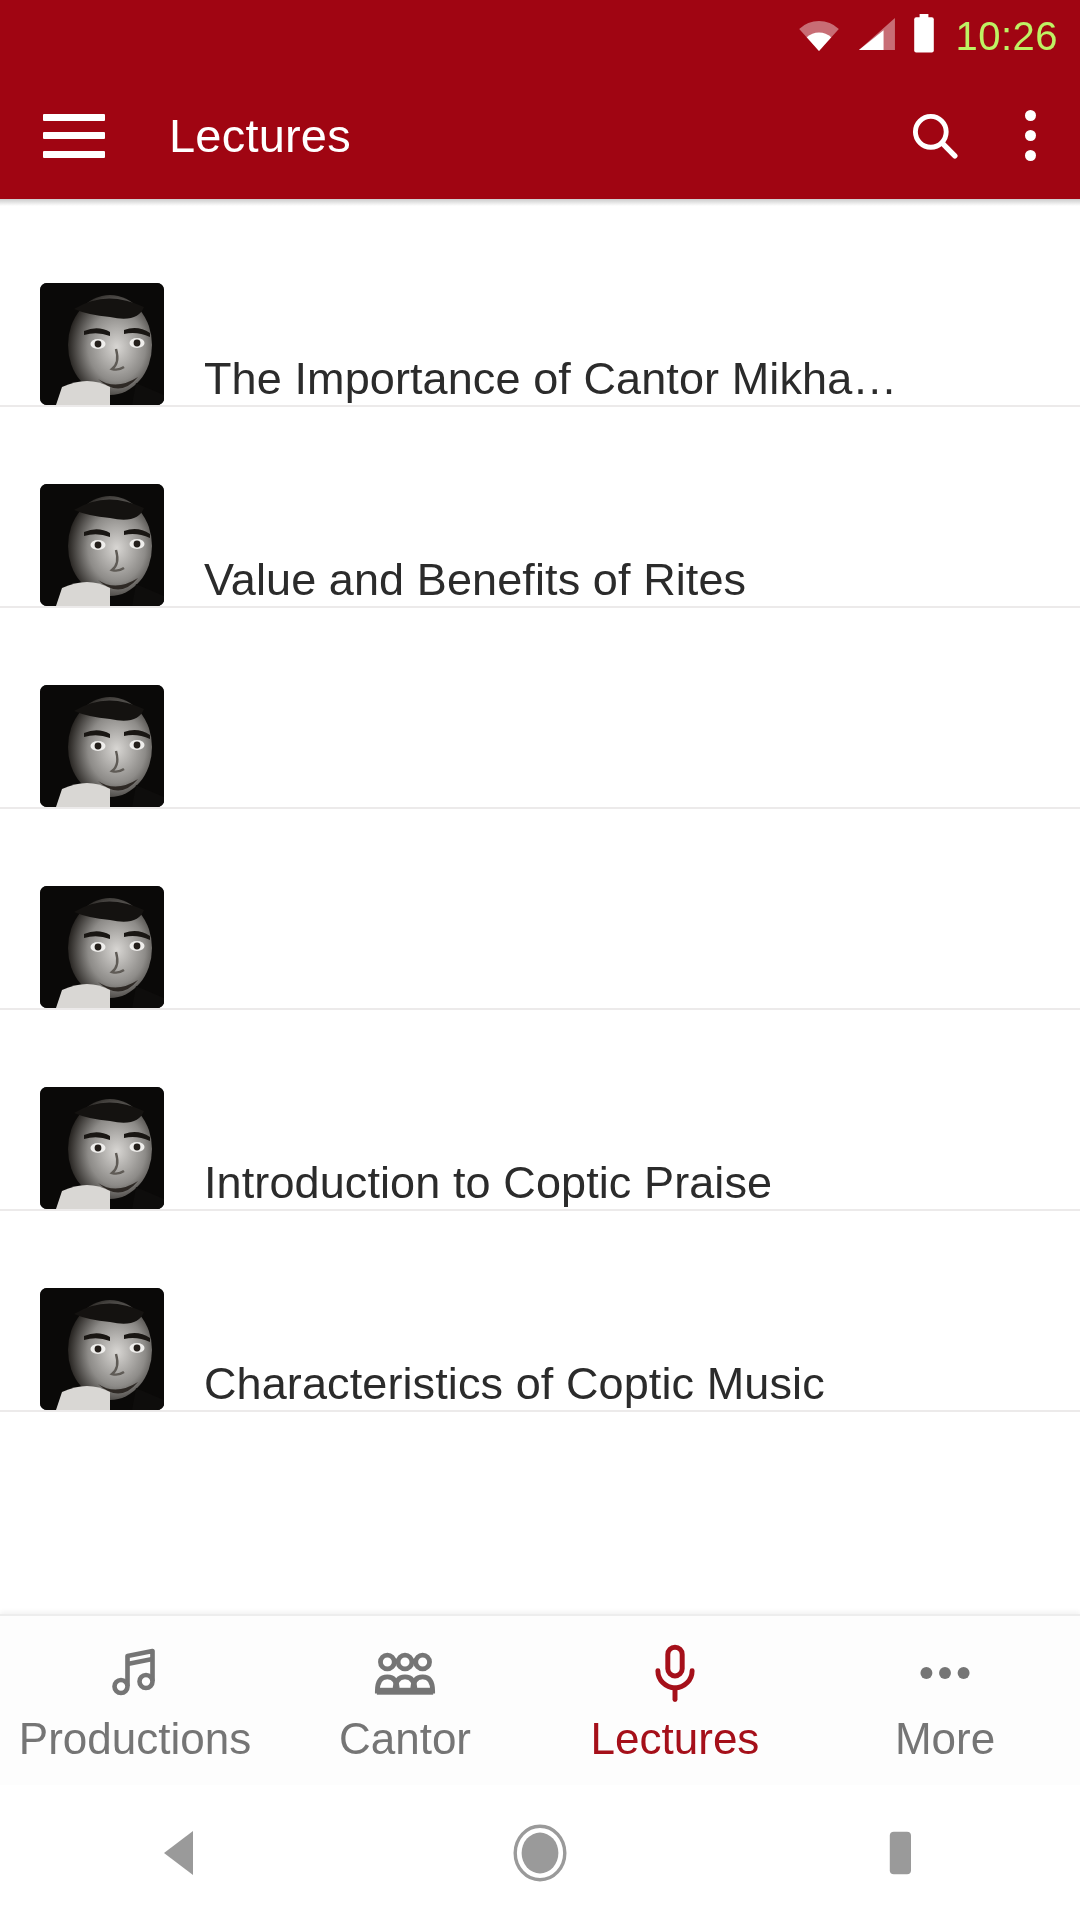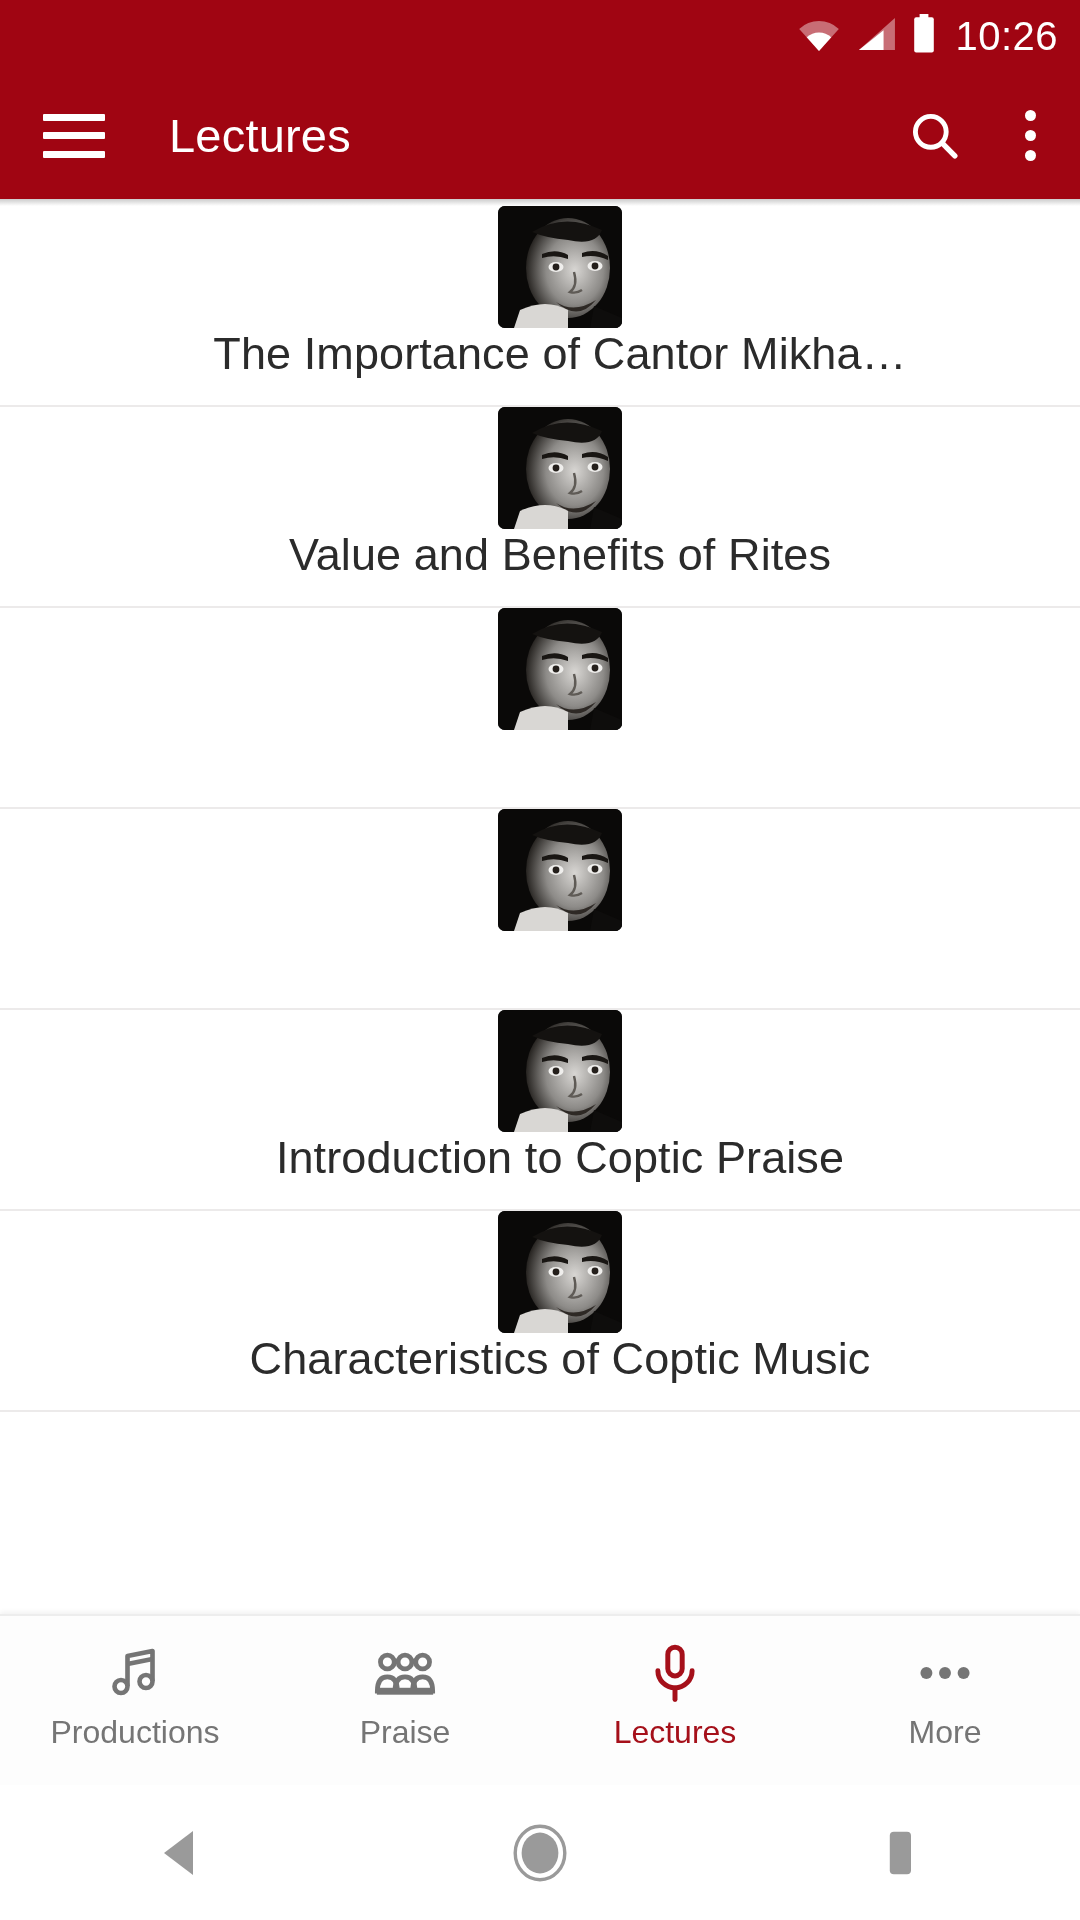--- a/index.html
+++ b/index.html
@@ -12,21 +12,21 @@
   #screen { position:relative; width:1080px; height:1920px; background:#fff; }
 
   
   .statusbar{
     position:absolute; top:0; left:0; width:1080px; height:72px;
     background:#A00512; display:flex; align-items:center;
     justify-content:flex-end; padding-right:22px;
   }
   .sb-icons{ display:flex; align-items:center; gap:14px; }
   .sb-time{
-    color:#ffffff; font-size:40px; font-weight:400; letter-spacing:0.5px;
+    color:#bef264; font-size:40px; font-weight:400; letter-spacing:0.5px;
     margin-left:18px; line-height:1;
   }
 
   
   .appbar{
     position:absolute; top:72px; left:0; width:1080px; height:127px;
     background:#A00512; display:flex; align-items:center;
   }
   .hamburger{
     width:62px; height:44px; margin-left:43px;
@@ -48,23 +48,22 @@
     background:linear-gradient(to bottom, rgba(0,0,0,0.20), rgba(0,0,0,0));
   }
 
   
   .list{
     position:absolute; top:206px; left:0; width:1080px; height:1400px;
     background:#fff; overflow:hidden;
   }
   .list-item{
     position:relative; height:201px; width:1080px;
-    display:flex; align-items:center; background:#fff;
+    display:flex; align-items:flex-end; background:#fff;
     border-bottom:2px solid #eceaea;
-    flex-direction:column;
   }
   .thumb{
     width:124px; height:122px; margin-left:40px; flex:none;
     border-radius:7px; overflow:hidden; background:#0b0b0b;
     position:relative;
   }
   .thumb svg{ display:block; width:124px; height:122px; }
   .item-title{
     margin-left:40px; font-size:45px; color:#2b2b2b; font-weight:400;
     white-space:nowrap; overflow:hidden; letter-spacing:0.1px;
@@ -76,21 +75,21 @@
     background:#fdfdfd; display:flex; align-items:flex-start;
     border-top:2px solid #ededed;
     box-shadow:0 -2px 5px rgba(0,0,0,0.06);
   }
   .nav-item{
     flex:1; display:flex; flex-direction:column; align-items:center;
     padding-top:24px; cursor:pointer;
   }
   .nav-icon{ height:66px; display:flex; align-items:center; justify-content:center; }
   .nav-label{
-    margin-top:8px; font-size:32px; color:#757575; font-weight:400;
+    margin-top:8px; font-size:44px; color:#757575; font-weight:400;
     white-space:nowrap; overflow:hidden; max-width:100%; text-align:center;
   }
   .nav-item.active .nav-label{ color:#A5101A; }
 
   
   .sysnav{
     position:absolute; bottom:0; left:0; width:1080px; height:135px;
     background:#ffffff; display:flex; align-items:center; justify-content:space-around;
   }
   .sysnav-btn{ width:180px; height:135px; display:flex; align-items:center; justify-content:center; cursor:pointer; }
@@ -304,21 +303,21 @@
         <svg width="62" height="60" viewBox="0 0 26 24">
           <circle cx="5.6" cy="7.4" r="2.9" fill="none" stroke="#757575" stroke-width="2"></circle>
           <circle cx="13" cy="7.4" r="2.9" fill="none" stroke="#757575" stroke-width="2"></circle>
           <circle cx="20.4" cy="7.4" r="2.9" fill="none" stroke="#757575" stroke-width="2"></circle>
           <path d="M1.4 19.6 Q1.4 13.6 5.6 13.6 Q9.8 13.6 9.8 19.6 Z" fill="none" stroke="#757575" stroke-width="2"></path>
           <path d="M8.8 19.6 Q8.8 13.6 13 13.6 Q17.2 13.6 17.2 19.6 Z" fill="none" stroke="#757575" stroke-width="2"></path>
           <path d="M16.2 19.6 Q16.2 13.6 20.4 13.6 Q24.6 13.6 24.6 19.6 Z" fill="none" stroke="#757575" stroke-width="2"></path>
           <rect x="1.2" y="18.2" width="23.6" height="2.9" fill="#757575"></rect>
         </svg>
       </div>
-      <div class="nav-label">Praise</div>
+      <div class="nav-label">Cantor</div>
     </div>
 
     <div class="nav-item active">
       <div class="nav-icon">
         <svg width="60" height="62" viewBox="0 0 24 25">
           <rect x="9.1" y="2.1" width="5.8" height="11.6" rx="2.9" fill="none" stroke="#A5101A" stroke-width="2"></rect>
           <path d="M5.1 11.6 A6.9 6.9 0 0 0 18.9 11.6" fill="none" stroke="#A5101A" stroke-width="2" stroke-linecap="round"></path>
           <line x1="12" y1="18.5" x2="12" y2="23.2" stroke="#A5101A" stroke-width="2" stroke-linecap="round"></line>
         </svg>
       </div>

